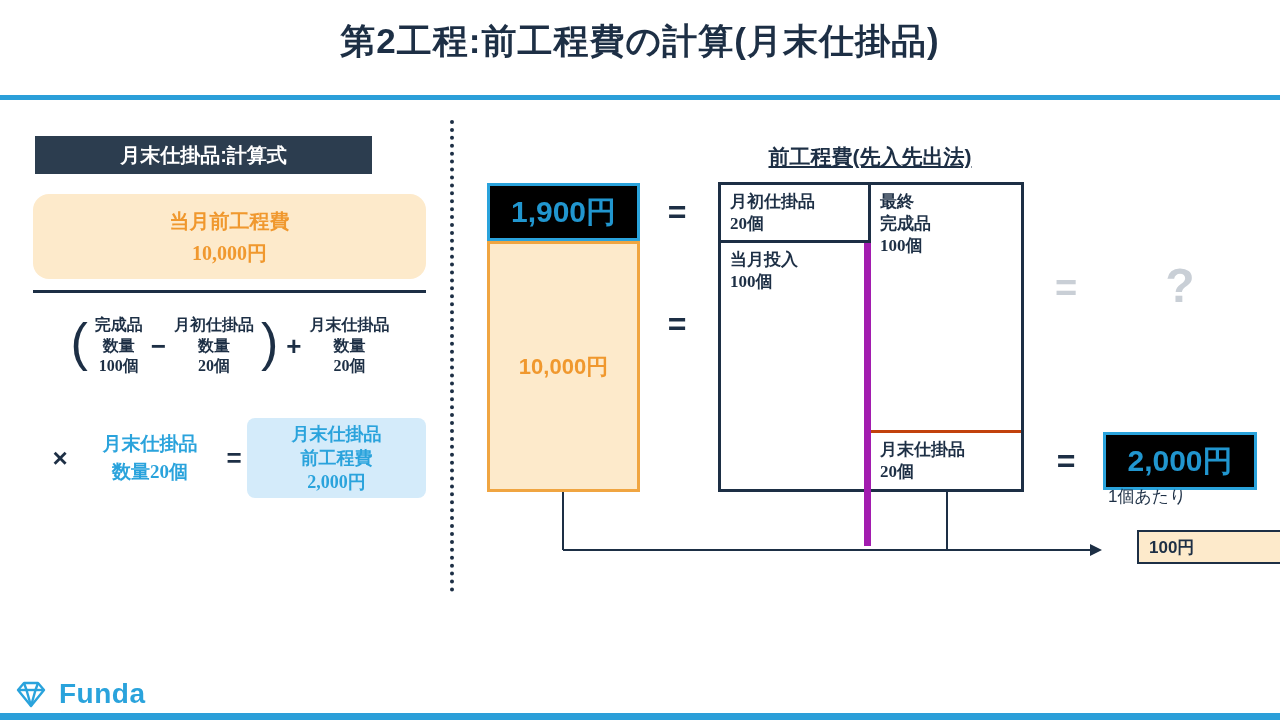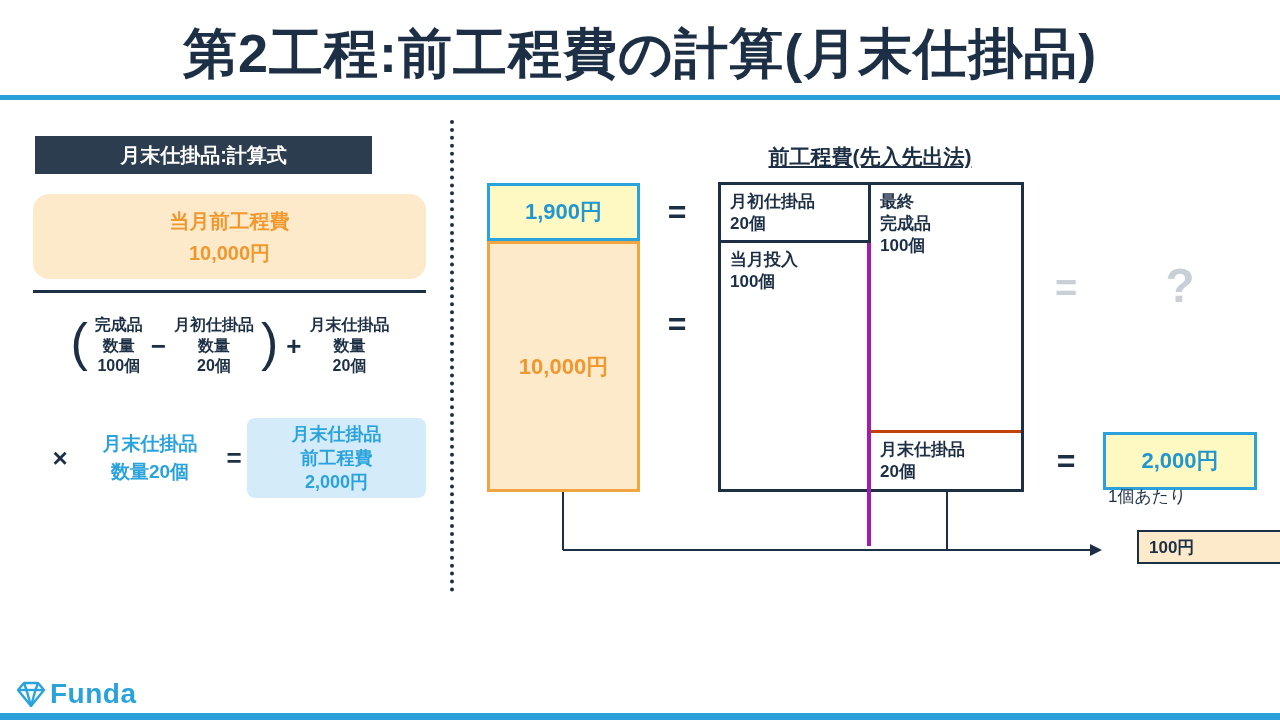--- a/index.html
+++ b/index.html
@@ -7,28 +7,28 @@
   body { font-family: "Liberation Sans", "DejaVu Sans", sans-serif; }
   .slide {
     position: relative;
     width: 1280px;
     height: 720px;
     background: #ffffff;
     overflow: hidden;
     color: #1d2f45;
   }
   .abs { position: absolute; }
-  .ml { white-space: pre-line; }
+  .ml { white-space: pre-line; font-family: Liberation Serif, serif; }
   .flexc { display: flex; align-items: center; justify-content: center; }
 
   
   .title {
     top: 18px; left: 0; width: 100%;
     text-align: center;
-    font-size: 54px; font-weight: 800;
+    font-size: 35px; font-weight: 800;
     color: #1d2f45; letter-spacing: 1px;
   }
   .title-rule { top: 95px; left: 0; width: 100%; height: 5px; background: #2b9fd9; }
 
   
   .lp-header {
     left: 35px; top: 136px; width: 337px; height: 38px;
     background: #2c3d4f; color: #ffffff;
     font-size: 20px; font-weight: 700;
   }
@@ -66,61 +66,61 @@
     left: 450px; top: 120px; height: 472px; width: 0;
     border-left: 4px dotted #1d2f45;
   }
 
   
   .rp-title {
     left: 700px; top: 143px; width: 340px;
     text-align: center; font-size: 21px; font-weight: 700; text-decoration: underline;
   }
   .box-blue {
-    background: #fef9c3; border: 3px solid #2aa3dc;
-    color: #2196cf; font-weight: 700; font-size: 22px;
+    background: #000000; border: 3px solid #2aa3dc;
+    color: #2196cf; font-weight: 700; font-size: 30px;
   }
   .box-orange {
     background: #fdeacb; border: 3px solid #f0a541;
     color: #f0982e; font-weight: 700; font-size: 22px;
   }
   .rp-blue-box { left: 487px; top: 183px; width: 153px; height: 58px; }
   .rp-orange-box { left: 487px; top: 241px; width: 153px; height: 251px; }
   .eq-dark { font-size: 32px; font-weight: 700; color: #1d2f45; }
   .rp-eq1 { left: 655px; top: 183px; width: 44px; height: 58px; }
   .rp-eq2 { left: 655px; top: 295px; width: 44px; height: 58px; }
   .rp-table {
     left: 718px; top: 182px; width: 306px; height: 310px;
     border: 3px solid #1d2f45;
   }
   .cell {
     position: absolute; padding: 6px 9px;
     font-size: 17px; font-weight: 700; line-height: 1.3;
   }
   .cell-tl { left: 0; top: 0; width: 50%; height: 58px; border-right: 3px solid #1d2f45; border-bottom: 3px solid #1d2f45; }
-  .cell-bl { left: 0; top: 58px; width: 50%; height: 303px; border-right: 4px solid #a21caf; }
+  .cell-bl { left: 0; top: 58px; width: 50%; height: 303px; border-right: 7px solid #a21caf; }
   .cell-tr { right: 0; top: 0; width: 50%; height: 248px; border-bottom: 3px solid #c2410c; }
   .cell-br { right: 0; top: 248px; width: 50%; height: 56px; }
   .rp-eq-gray { left: 1040px; top: 258px; width: 52px; height: 60px; font-size: 38px; font-weight: 700; color: #c9cfd6; }
   .rp-question { left: 1148px; top: 250px; width: 64px; height: 70px; font-size: 48px; font-weight: 700; color: #c9cfd6; }
   .rp-eq3 { left: 1040px; top: 432px; width: 52px; height: 58px; }
   .rp-result-box { left: 1103px; top: 432px; width: 154px; height: 58px; }
   .rp-unit-label { left: 1108px; top: 485px; font-size: 17px; font-weight: 500; }
   .rp-unit-box {
     left: 1105px; top: 530px; width: 156px; height: 34px;
     background: #fdeacb; border: 2px solid #1d2f45;
     display: flex; align-items: center; padding-left: 10px;
     font-size: 17px; font-weight: 700; margin-left: 32px;
   }
 
   
   .connector-layer { left: 0; top: 0; width: 1280px; height: 720px; pointer-events: none; }
 
   
-  .brand { left: 16px; top: 678px; display: flex; align-items: center; gap: 4px; }
+  .brand { left: 16px; top: 678px; display: flex; align-items: center; gap: 13px; }
   .brand-text { color: #2aa3dc; font-size: 28px; font-weight: 800; letter-spacing: 0.5px; }
   .bottom-bar { left: 0; top: 713px; width: 100%; height: 7px; background: #2b9fd9; }
 </style>
 </head>
 <body>
 
 <div class="slide">
 
   <div class="abs title">第2工程:前工程費の計算(月末仕掛品)</div>
   <div class="abs title-rule"></div>

